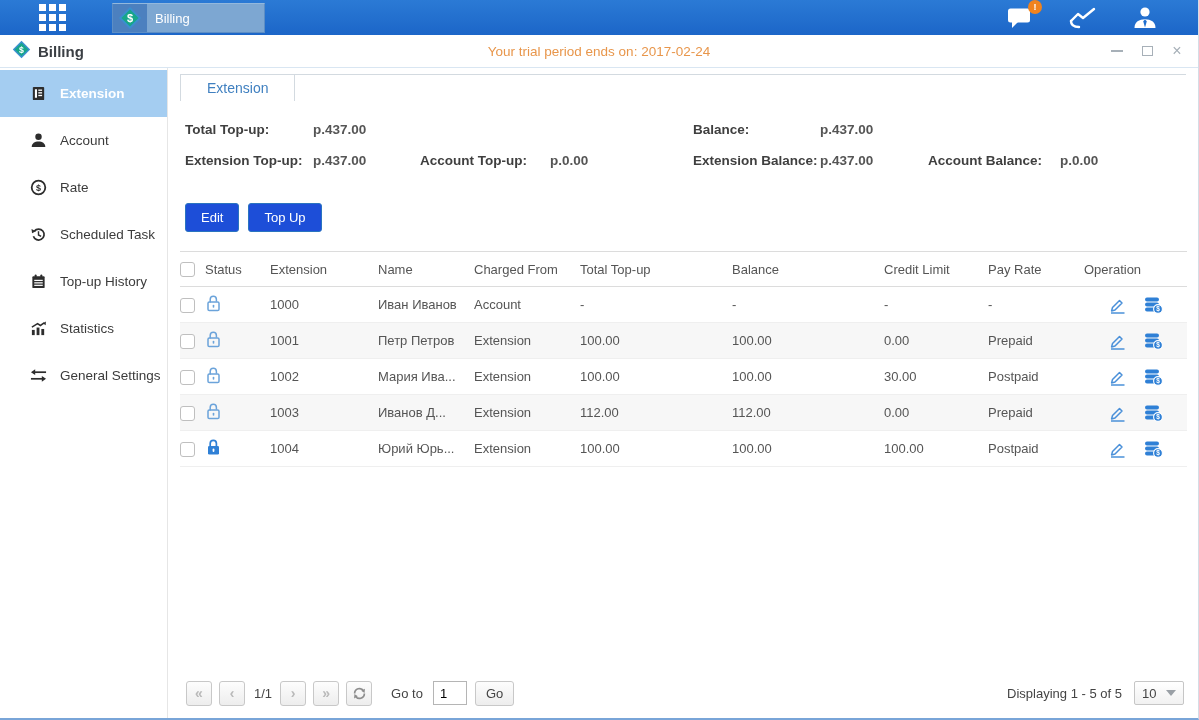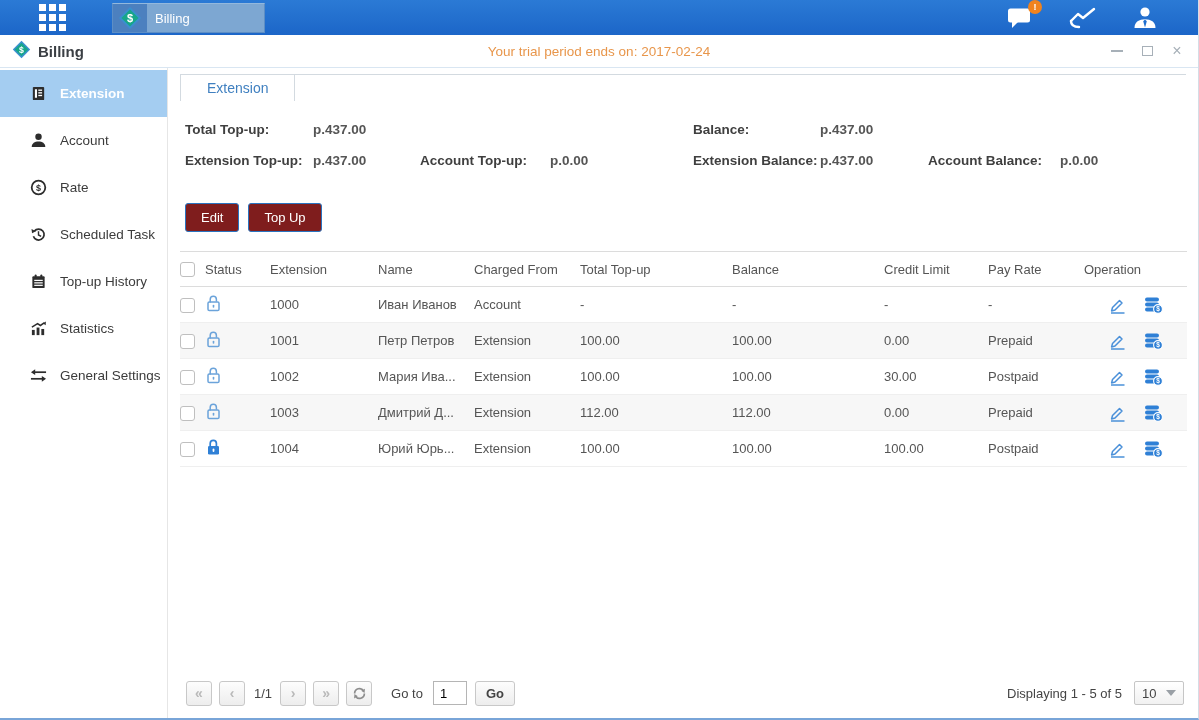--- a/index.html
+++ b/index.html
@@ -57,21 +57,21 @@
   .summary { margin-top:13px; padding-left:5px; display:grid;
              grid-template-columns:128px 107px 130px 143px 127px 108px 132px auto;
              grid-auto-rows:31px; align-items:center; font-size:13.5px; }
   .sum-label { font-weight:bold; color:#3f3f3f; }
   .sum-value { color:#555;font-weight:bold; }
   .c1{grid-column:1} .c2{grid-column:2} .c3{grid-column:3} .c4{grid-column:4}
   .c5{grid-column:5} .c6{grid-column:6} .c7{grid-column:7} .c8{grid-column:8}
 
   
   .actions { margin-top:27px; padding-left:5px; display:flex; gap:9px; }
-  .btn-blue { background:#7f1d1d; color:#fff; border:1px solid #2a74c0; border-radius:3px;
+  .btn-blue { background:#1d4ed8; color:#fff; border:1px solid #2a74c0; border-radius:3px;
               font-size:13px; height:29px; padding:0 15px; cursor:pointer;
               font-family:"Liberation Sans","DejaVu Sans",sans-serif; }
 
   
   table.grid { margin-top:19px; border-collapse:collapse; table-layout:fixed; width:1007px; font-size:13px; }
   table.grid th { height:35px; font-weight:normal; color:#555; text-align:left;
                   border-top:1px solid #dcdcdc; border-bottom:1px solid #dcdcdc; }
   table.grid td { height:35px; color:#555; text-align:left; border-bottom:1px solid #efefef; }
   table.grid tbody tr:nth-child(even) { background:#f7f7f7; }
   .checkbox { display:inline-block; width:15px; height:15px; border:1px solid #bfbfbf; border-radius:3px;
@@ -85,21 +85,21 @@
   .pagination { margin-top:auto; flex:0 0 42px; display:flex; align-items:center; padding:0 2px 8px 6px; font-size:13px; color:#444; }
   .pg-btn { width:26px; height:25px; border:1px solid #c8c8c8; border-radius:3px;
             background:linear-gradient(#fdfdfd,#ededed); display:inline-flex; align-items:center; justify-content:center;
             color:#b9b9b9; font-size:14px; font-weight:bold; cursor:pointer; margin-right:7px; }
   .pg-text { margin:0 8px 0 2px; color:#444; }
   .pg-goto-label { margin:0 10px 0 12px; }
   .pg-input { width:34px; height:24px; border:1px solid #b5b5b5; font-size:13px; text-align:left;
               padding-left:6px; font-family:"Liberation Sans","DejaVu Sans",sans-serif; }
   .pg-go { margin-left:8px; height:25px; padding:0 10px; border:1px solid #c8c8c8; border-radius:3px;
            background:linear-gradient(#fdfdfd,#ededed); font-size:13px; color:#444; cursor:pointer;
-           font-family:"Liberation Sans","DejaVu Sans",sans-serif;font-weight:bold; }
+           font-family:"Liberation Sans","DejaVu Sans",sans-serif; }
   .pg-right { margin-left:auto; display:flex; align-items:center; gap:12px; }
   .pg-select { width:50px; height:24px; border:1px solid #c6c6c6; border-radius:2px;
                background:linear-gradient(#fff,#f1f1f1); display:flex; align-items:center;
                padding:0 7px; cursor:pointer; justify-content:space-between; }
   .caret-down { width:0; height:0; border-left:5px solid transparent; border-right:5px solid transparent;
                 border-top:6px solid #9aa0a6; }
 </style>
 </head>
 <body>
 
@@ -420,21 +420,21 @@
             <span class="status-wrap status-unlocked">
               <svg class="lock-open" width="17" height="18" viewBox="0 0 17 18">
                 <path d="M5.2 8 V5.4 a3.1 3.1 0 0 1 6.2 0 V7" fill="none" stroke="#6ba3da" stroke-width="1.5" stroke-linecap="round"></path>
                 <rect x="3" y="8" width="11" height="8.5" rx="1.3" fill="none" stroke="#6ba3da" stroke-width="1.5"></rect>
                 <rect x="7.7" y="10.8" width="1.6" height="3" rx="0.8" fill="#6ba3da"></rect>
               </svg>
               
             </span>
           </td>
           <td>1003</td>
-          <td>Дмитрий Д...</td>
+          <td>Иванов Д...</td>
           <td>Extension</td>
           <td>112.00</td>
           <td>112.00</td>
           <td>0.00</td>
           <td>Prepaid</td>
           <td>
             <span class="op-cell">
               <span class="op-icon">
                 <svg width="18" height="18" viewBox="0 0 18 18" fill="none" stroke="#4a90d9" stroke-width="1.5">
                   <path d="M4.5 11.5 L11.5 4.5 L14 7 L7 14 L3.6 14.9 Z" stroke-linejoin="round"></path>

